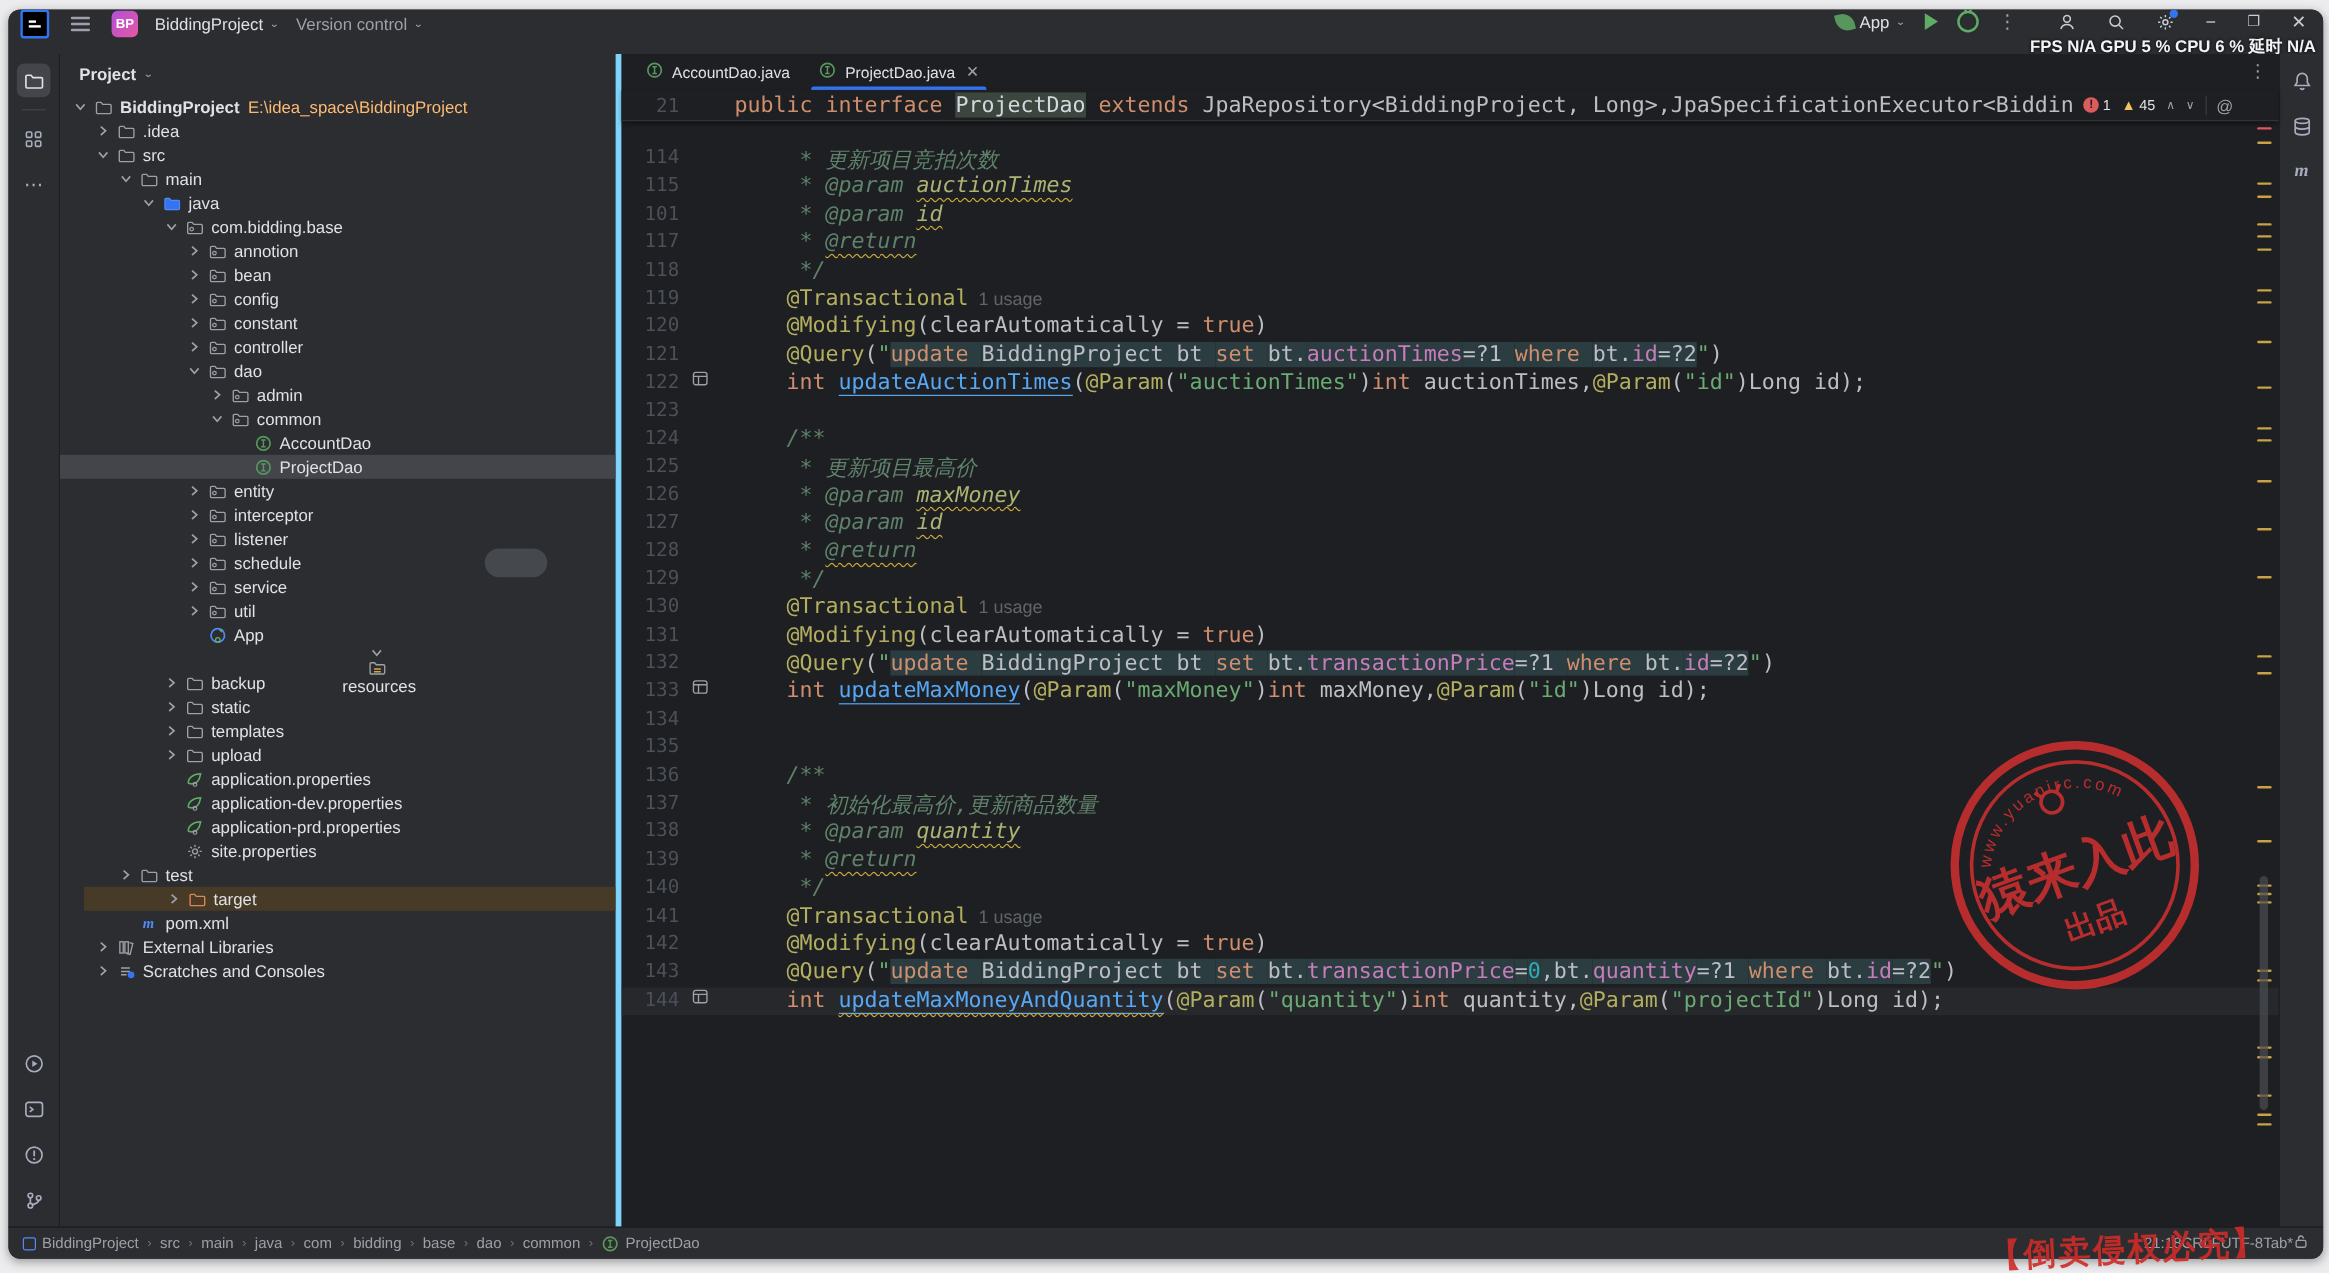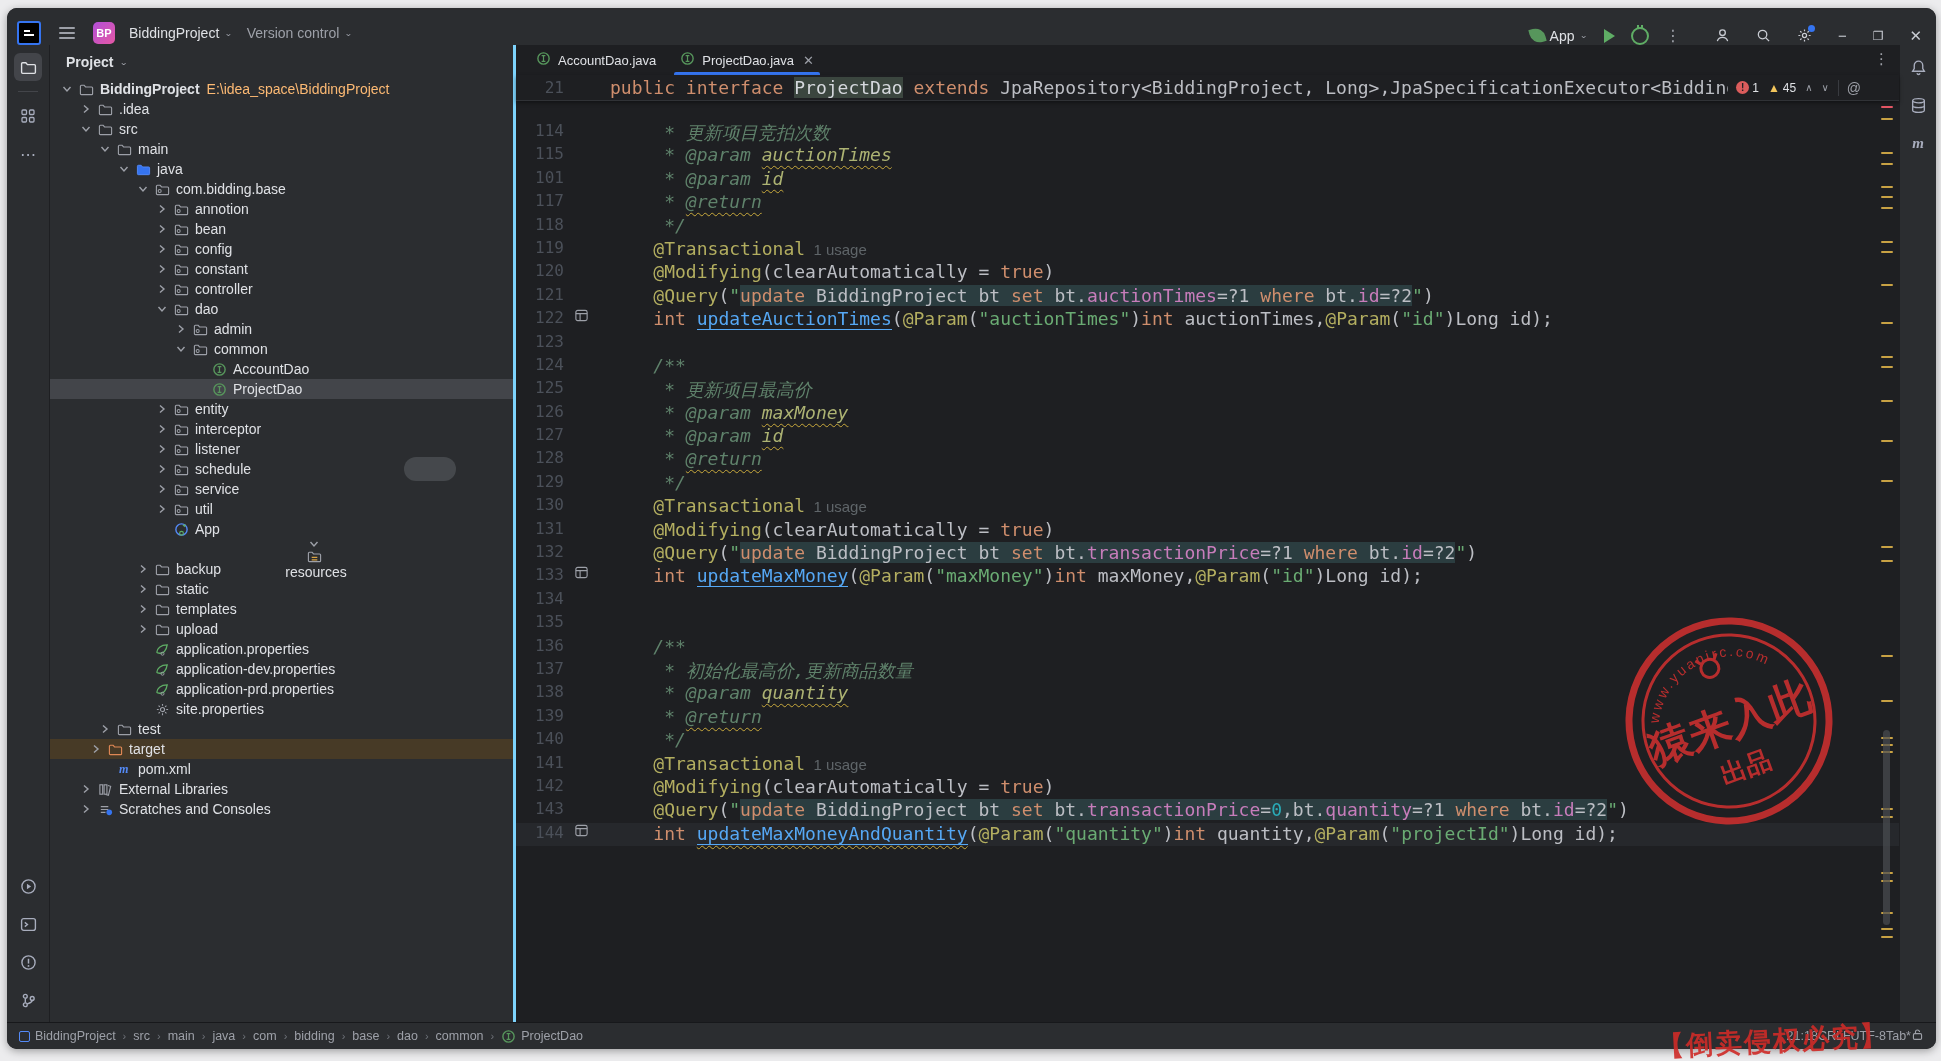--- a/index.html
+++ b/index.html
@@ -1,20 +1,20 @@
 <!DOCTYPE html>
 <html><head>
 <meta charset="utf-8">
 <style>
   html,body{margin:0;padding:0;background:#ececee;width:1941px;height:1061px;overflow:hidden;
     font-family:"Liberation Sans","DejaVu Sans",sans-serif;}
   .window{position:absolute;left:7px;top:8px;width:1929px;height:1041px;background:#1e1f22;
     border-radius:10px;overflow:hidden;display:flex;flex-direction:column;box-shadow:0 2px 8px rgba(0,0,0,.35);}
   
-  .titlebar{height:37px;background:#2b2d30;display:flex;align-items:flex-end;flex:0 0 auto;position:relative;}
+  .titlebar{height:37px;background:#2b2d30;display:flex;align-items:flex-start;flex:0 0 auto;position:relative;}
   .tb-left{display:flex;align-items:center;gap:14px;padding-left:10px;}
   .ij-logo{width:20px;height:20px;background:#000;border:2px solid #3574f0;border-radius:3px;display:flex;flex-direction:column;justify-content:center;align-items:center;gap:2px;}
   .ij-logo i{display:block;width:10px;height:2px;background:#fff;}
   .ij-logo i:first-child{width:6px;margin-right:4px;}
   .hamburger{display:flex;flex-direction:column;gap:3px;padding:4px;}
   .hamburger i{width:16px;height:2px;background:#9da0a8;border-radius:1px;}
   .bp-badge{width:22px;height:22px;border-radius:5px;background:linear-gradient(135deg,#b24fd8,#e558a4);
     color:#fff;font-size:11px;font-weight:bold;display:flex;align-items:center;justify-content:center;}
   .tb-item{color:#dfe1e5;font-size:14px;display:flex;align-items:center;gap:5px;}
   .tb-item.dim{color:#9da0a8;}
@@ -34,21 +34,21 @@
   
   .main{flex:1;display:flex;min-height:0;position:relative;}
   .stripe{width:42px;background:#2b2d30;border-right:1px solid #1e1f22;display:flex;flex-direction:column;align-items:center;padding:8px 0;gap:10px;flex:0 0 auto;}
   .stripe-r{width:36px;border-right:none;border-left:1px solid #1e1f22;}
   .sic{width:28px;height:28px;border-radius:6px;display:flex;align-items:center;justify-content:center;color:#a8adbd;}
   .sic.active{background:#43454a;}
   .sic svg{display:block;}
   .stripe .divider{width:20px;height:1px;background:#43454a;}
   .spacer{flex:1;}
   
-  .panel{width:463px;background:#2b2d30;flex:0 0 auto;display:flex;flex-direction:column;position:relative;border-right:3px solid #7dd3fc;}
+  .panel{width:463px;background:#2b2d30;flex:0 0 auto;display:flex;flex-direction:column;position:relative;border-right:5px solid #7dd3fc;}
   .panel-header{height:34px;display:flex;align-items:center;padding-left:16px;color:#dfe1e5;font-size:14px;font-weight:bold;gap:6px;flex:0 0 auto;}
   .tree{flex:1;overflow:hidden;font-size:14px;color:#dfe1e5;position:relative;}
   .trow{height:20px;display:flex;align-items:center;white-space:nowrap;}
   .trow .tch{width:18px;color:#9da0a8;display:flex;justify-content:center;flex:0 0 auto;}
   .trow .tic{width:20px;display:flex;justify-content:center;align-items:center;flex:0 0 auto;}
   .trow .tlb{margin-left:4px;}
   .trow .tpath{color:#fdba74;margin-left:7px;}
   .trow.sel{background:#43454a;}
   .trow.excl{background:#473a26;}
   .trow.bold .tlb{font-weight:bold;}
@@ -640,21 +640,21 @@
                 <path d="M3 1.5l4 3.5-4 3.5" fill="none" stroke="#9da0a8" stroke-width="1.4"></path>
               </svg>
             </span>
             <span class="tic">
               <svg width="15" height="15" viewBox="0 0 16 16">
                 <path d="M1.5 4.5a1 1 0 0 1 1-1h3l1.5 1.8h6.5a1 1 0 0 1 1 1v6.2a1 1 0 0 1-1 1h-11a1 1 0 0 1-1-1z" fill="none" stroke="#9da0a8" stroke-width="1.2"></path>
               </svg>
             </span>
             <span class="tlb">test</span>
           </div>
-          <div class="trow excl" style="padding-left: 37px;">
+          <div class="trow excl" style="padding-left: 66px; margin-left: 20px;">
             <span class="tch">
               <svg width="10" height="10" viewBox="0 0 10 10">
                 <path d="M3 1.5l4 3.5-4 3.5" fill="none" stroke="#9da0a8" stroke-width="1.4"></path>
               </svg>
             </span>
             <span class="tic">
               <svg width="15" height="15" viewBox="0 0 16 16">
                 <path d="M1.5 4.5a1 1 0 0 1 1-1h3l1.5 1.8h6.5a1 1 0 0 1 1 1v6.2a1 1 0 0 1-1 1h-11a1 1 0 0 1-1-1z" fill="none" stroke="#e08855" stroke-width="1.2"></path>
               </svg>
             </span>

